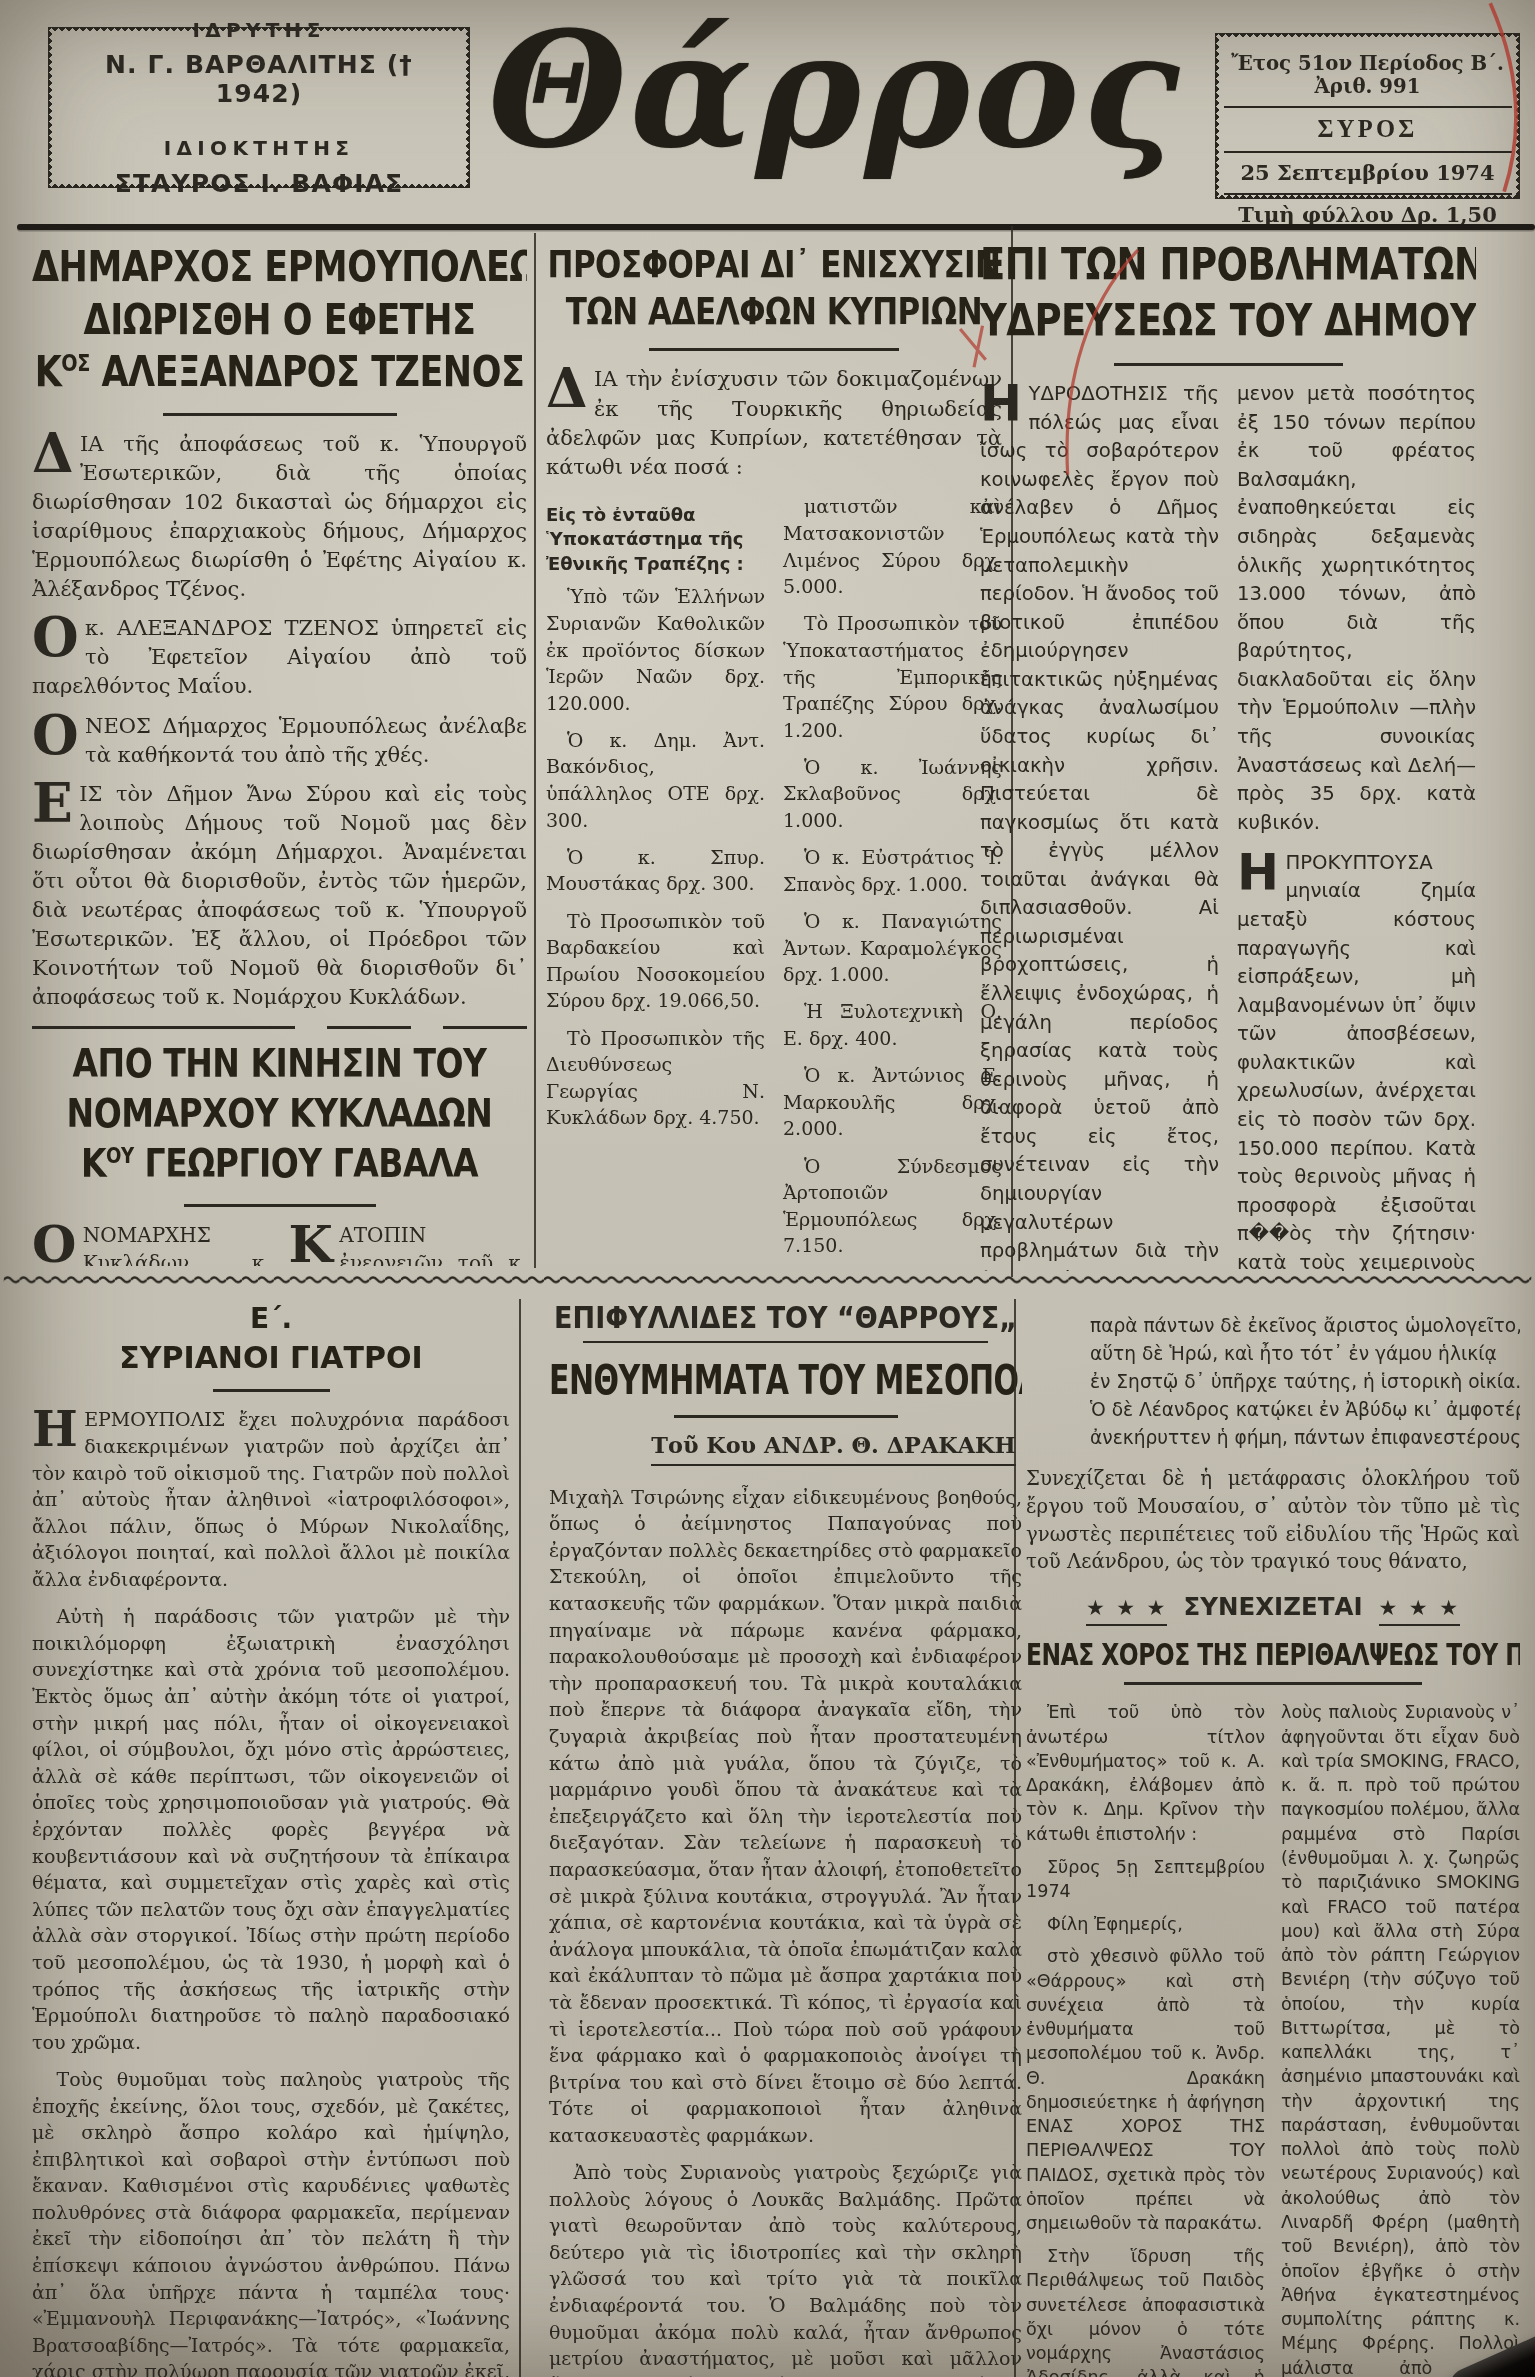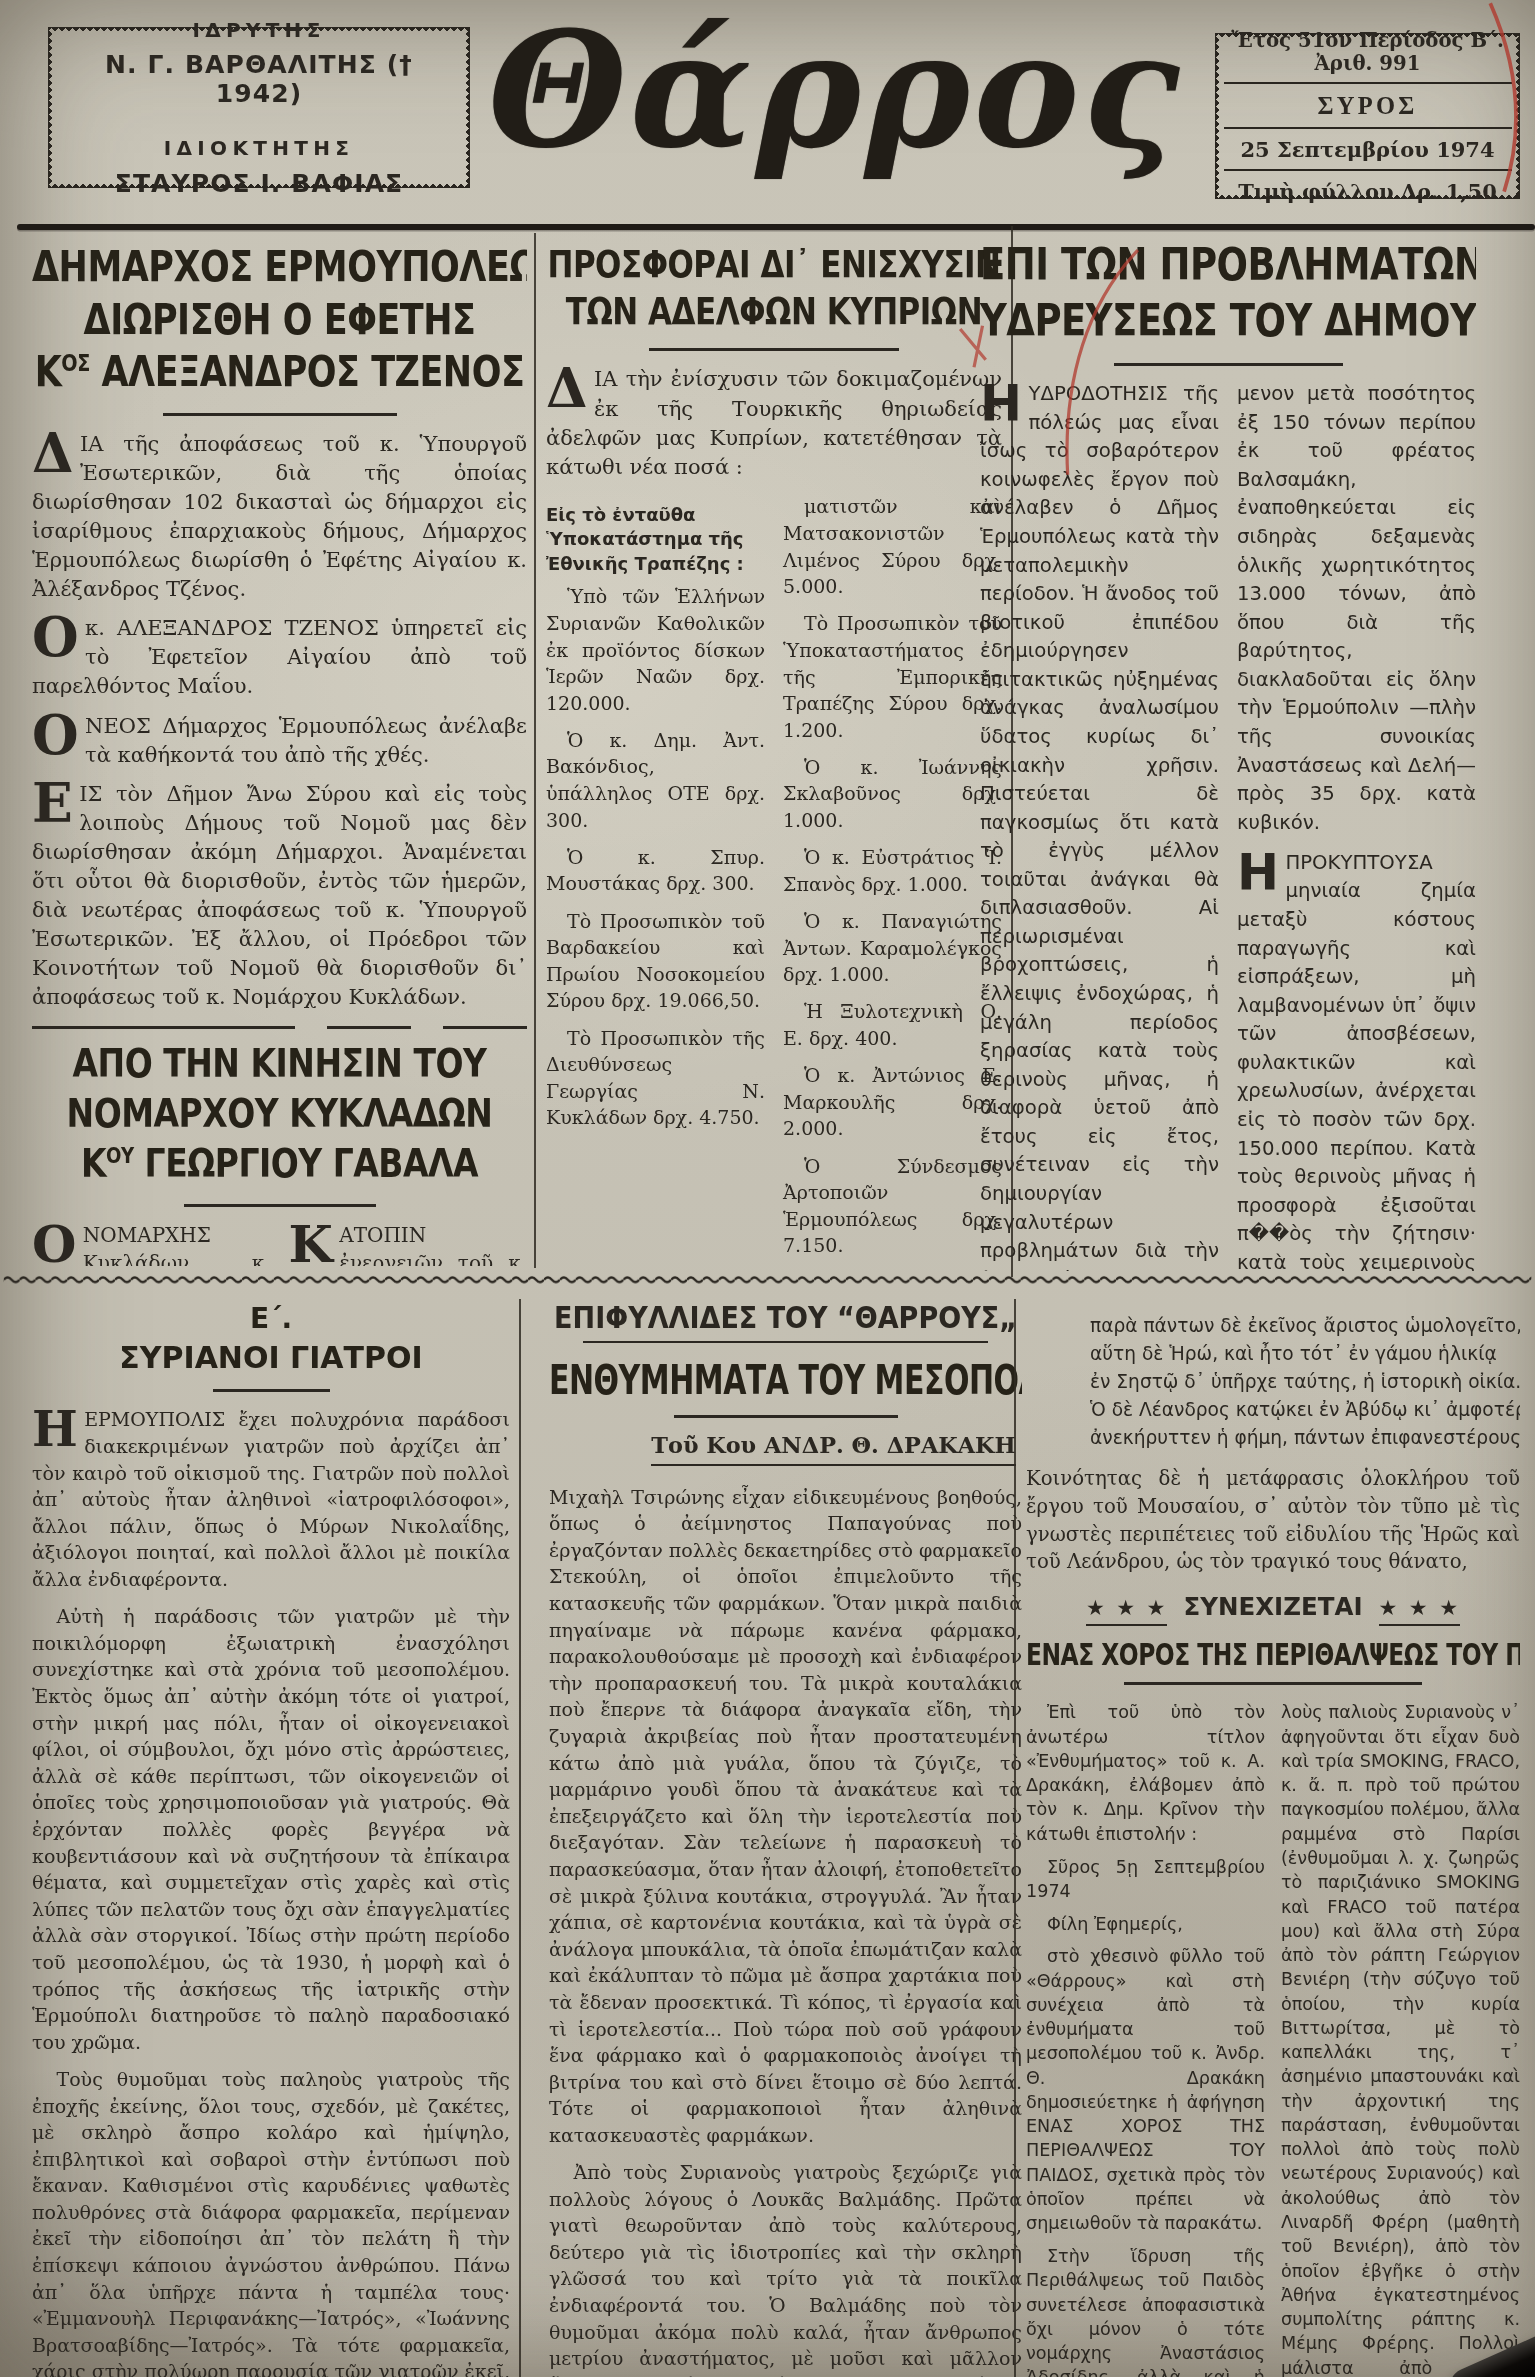--- a/index.html
+++ b/index.html
@@ -83,21 +83,21 @@
     </div>
   </div>
 
   <div class="abs brand" style="left:479px;top:15px;width:713px;">Θάρρος</div>
 
   <div class="zbox" style="left:1215px;top:33px;width:305px;height:166px;">
     <div class="zz t"></div>
     <div class="zz b"></div>
     <div class="zz l"></div>
     <div class="zz r"></div>
-    <div class="inner" style="justify-content:center;">
+    <div class="inner" style="justify-content:flex-start;">
       <div class="ibox-line issue-info">Ἔτος 51ον Περίοδος Β΄. Ἀριθ. 991</div>
       <div class="ibox-line city">ΣΥΡΟΣ</div>
       <div class="ibox-line idate">25 Σεπτεμβρίου 1974</div>
       <div class="ibox-line iprice">Τιμὴ φύλλου Δρ. 1,50</div>
     </div>
   </div>
 
   <div class="main-rule"></div>
 
   <div class="abs" style="left:32px;top:241px;width:495px;height:1025px;overflow:hidden;">
@@ -241,21 +241,21 @@
 
   <div class="abs" style="left:1026px;top:1302px;width:494px;height:1076px;overflow:hidden;">
     <div class="poemtop">
         <div style="white-space:nowrap;">παρὰ πάντων δὲ ἐκεῖνος ἄριστος ὡμολογεῖτο,</div>
         <div style="white-space:nowrap;">αὕτη δὲ Ἡρώ, καὶ ἦτο τότ᾽ ἐν γάμου ἡλικίᾳ</div>
         <div style="white-space:nowrap;">ἐν Σηστῷ δ᾽ ὑπῆρχε ταύτης, ἡ ἱστορικὴ οἰκία.</div>
         <div style="white-space:nowrap;">Ὁ δὲ Λέανδρος κατῴκει ἐν Ἀβύδῳ κι᾽ ἀμφοτέρους</div>
         <div style="white-space:nowrap;">ἀνεκήρυττεν ἡ φήμη, πάντων ἐπιφανεστέρους.</div>
       </div>
     <div class="bt" style="margin-top:14px;">
-      <p style="font-size:19.7px;">Κοινότητας δὲ ἡ μετάφρασις ὁλοκλήρου τοῦ ἔργου τοῦ Μουσαίου, σ᾽ αὐτὸν τὸν τῦπο μὲ τὶς γνωστὲς περιπέτειες τοῦ εἰδυλίου τῆς Ἡρῶς καὶ τοῦ Λεάνδρου, ὡς τὸν τραγικό τους θάνατο,</p>
+      <p style="font-size:19.7px;">Συνεχίζεται δὲ ἡ μετάφρασις ὁλοκλήρου τοῦ ἔργου τοῦ Μουσαίου, σ᾽ αὐτὸν τὸν τῦπο μὲ τὶς γνωστὲς περιπέτειες τοῦ εἰδυλίου τῆς Ἡρῶς καὶ τοῦ Λεάνδρου, ὡς τὸν τραγικό τους θάνατο,</p>
     </div>
     <div class="continues">
       <span class="stars">★ ★ ★</span>
       <span>ΣΥΝΕΧΙΖΕΤΑΙ</span>
       <span class="stars">★ ★ ★</span>
     </div>
     <div class="hl" style="font-size:23.4px;line-height:1.4;">
       <span class="ln" style="transform:scaleY(1.3);">ΕΝΑΣ ΧΟΡΟΣ ΤΗΣ ΠΕΡΙΘΑΛΨΕΩΣ ΤΟΥ ΠΑΙΔΟΣ</span>
     </div>
     <div class="hr-short" style="width:298px;margin:10.6px auto 15px auto;"></div>

